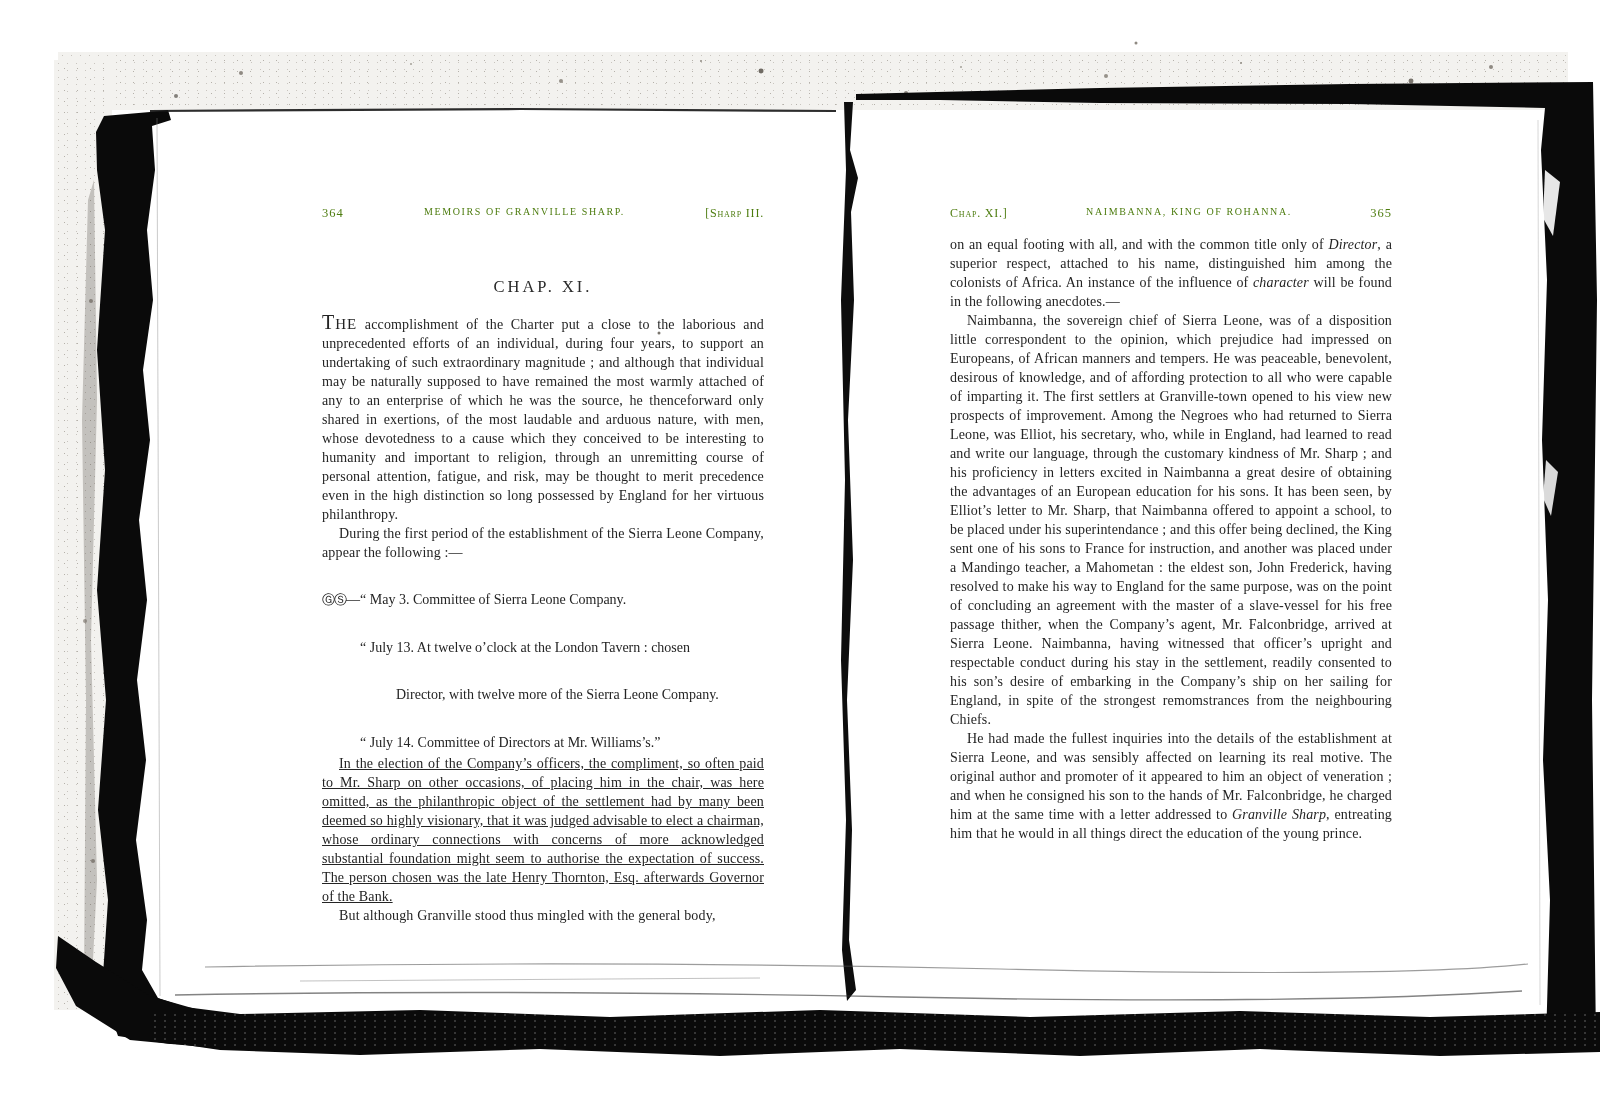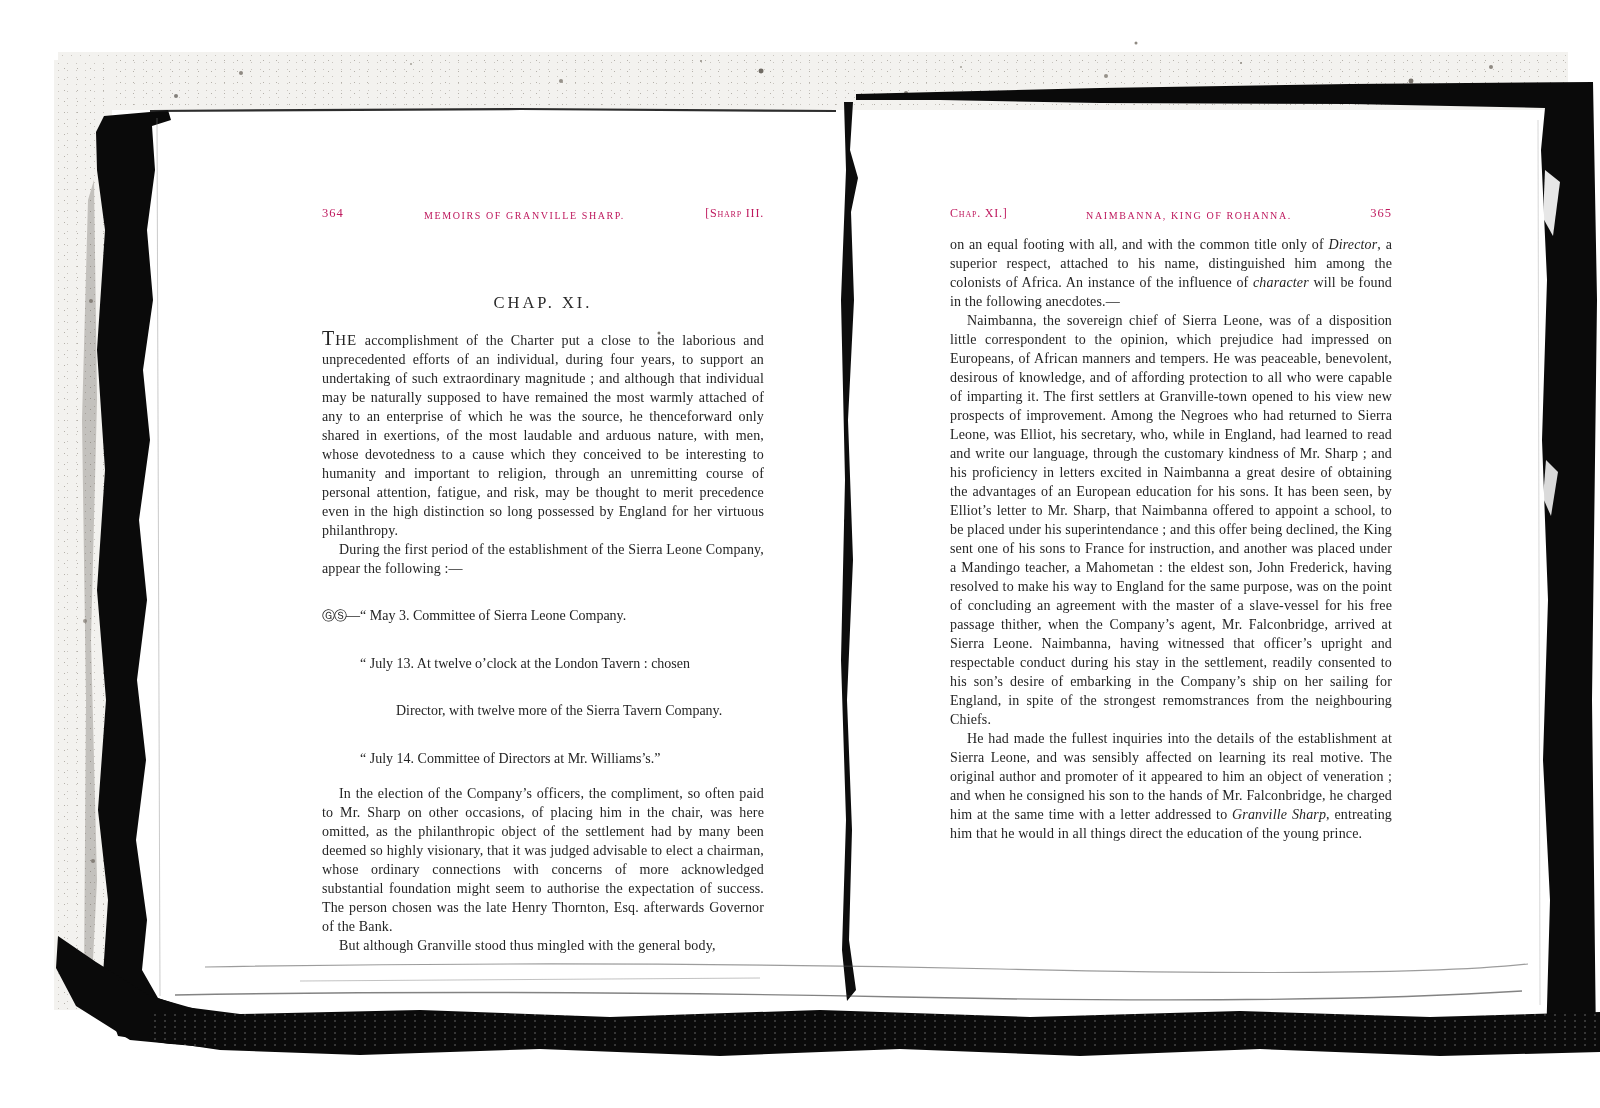--- a/index.html
+++ b/index.html
@@ -24,41 +24,41 @@
          background-image:radial-gradient(#ffffff 0.9px, transparent 1.1px);
          background-size:10px 6px;}
 
   svg.ink{position:absolute;left:0;top:0;z-index:1;}
 
   
   .page-col{position:absolute;z-index:3;width:442px;}
   #left-col{left:322px;top:206px;}
   #right-col{left:950px;top:206px;}
 
-  .page-header{display:flex;justify-content:space-between;align-items:flex-end;
-               font-size:12px;letter-spacing:0.5px;color:#be185d;}
+  .page-header{display:flex;justify-content:space-between;align-items:flex-start;
+               font-size:12px;letter-spacing:0.5px;color:#4d7c0f;}
   .running-title{letter-spacing:1.6px;font-size:10px;}
   .page-no{font-size:12.5px;letter-spacing:1px;}
   .sc{font-variant:small-caps;letter-spacing:0.8px;}
 
-  .chap-heading{margin-top:72px;text-align:center;font-size:16.5px;letter-spacing:3px;color:#2a2a2a;}
+  .chap-heading{margin-top:56px;text-align:center;font-size:16.5px;letter-spacing:3px;color:#2a2a2a;}
 
   p{margin:0;font-size:14px;line-height:19px;text-align:justify;letter-spacing:0.15px;color:#242424;}
   .indent{text-indent:17px;}
   .first-para{margin-top:18px;}
   .dropcap{font-size:20px;line-height:14px;letter-spacing:1px;}
   .leadcaps{font-size:15px;letter-spacing:1px;}
   .ital{font-style:italic;}
 
   .diary{margin-top:13px;}
   .diary-line{font-size:14px;line-height:19.5px;color:#242424;margin-top:28px;}
   .diary-line.l1,.diary-line.l3{padding-left:38px;}
   .diary-line.l2{padding-left:74px;}
   .monogram{font-family:"DejaVu Sans",sans-serif;font-size:13px;letter-spacing:-1px;color:#1c1c1c;}
-  .mt15{margin-top:16px;}
+  .mt15{margin-top:2px;text-decoration:underline;}
   .mt14{margin-top:14px;}
 </style>
 </head>
 <body>
 
 <div id="stage">
 
   <div id="noise-top" class="noise"></div>
   <div id="noise-left" class="noise"></div>
   <div id="specks"></div>
@@ -105,21 +105,21 @@
 
     <div class="chap-heading">CHAP. XI.</div>
 
     <p class="first-para"><span class="dropcap">T</span><span class="leadcaps">HE</span><span> accomplishment of the Charter put a close to the laborious and unprecedented efforts of an individual, during four years, to support an undertaking of such extraordinary magnitude ; and although that individual may be naturally supposed to have remained the most warmly attached of any to an enterprise of which he was the source, he thenceforward only shared in exertions, of the most laudable and arduous nature, with men, whose devotedness to a cause which they conceived to be interesting to humanity and important to religion, through an unremitting course of personal attention, fatigue, and risk, may be thought to merit precedence even in the high distinction so long possessed by England for her virtuous philanthropy.</span></p>
 
     <p class="indent">During the first period of the establishment of the Sierra Leone Company, appear the following :—</p>
 
     <div class="diary">
       <div class="diary-line l0"><span class="monogram">ⒼⓈ</span><span>—“ </span><span>May 3. Committee of Sierra Leone Company.</span></div>
       <div class="diary-line l1"><span>“ </span><span>July 13. At twelve o’clock at the London Tavern : chosen</span></div>
-      <div class="diary-line l2"><span>Director, with twelve more of the Sierra Tavern Company.</span></div>
+      <div class="diary-line l2"><span>Director, with twelve more of the Sierra Leone Company.</span></div>
       <div class="diary-line l3"><span>“ </span><span>July 14. Committee of Directors at Mr. Williams’s.”</span></div>
     </div>
 
     <p class="indent mt15">In the election of the Company’s officers, the compliment, so often paid to Mr. Sharp on other occasions, of placing him in the chair, was here omitted, as the philanthropic object of the settlement had by many been deemed so highly visionary, that it was judged advisable to elect a chairman, whose ordinary connections with concerns of more acknowledged substantial foundation might seem to authorise the expectation of success. The person chosen was the late Henry Thornton, Esq. afterwards Governor of the Bank.</p>
     <p class="indent">But although Granville stood thus mingled with the general body,</p>
   </div>
 
   <div id="right-col" class="page-col">
 
     <div class="page-header">

